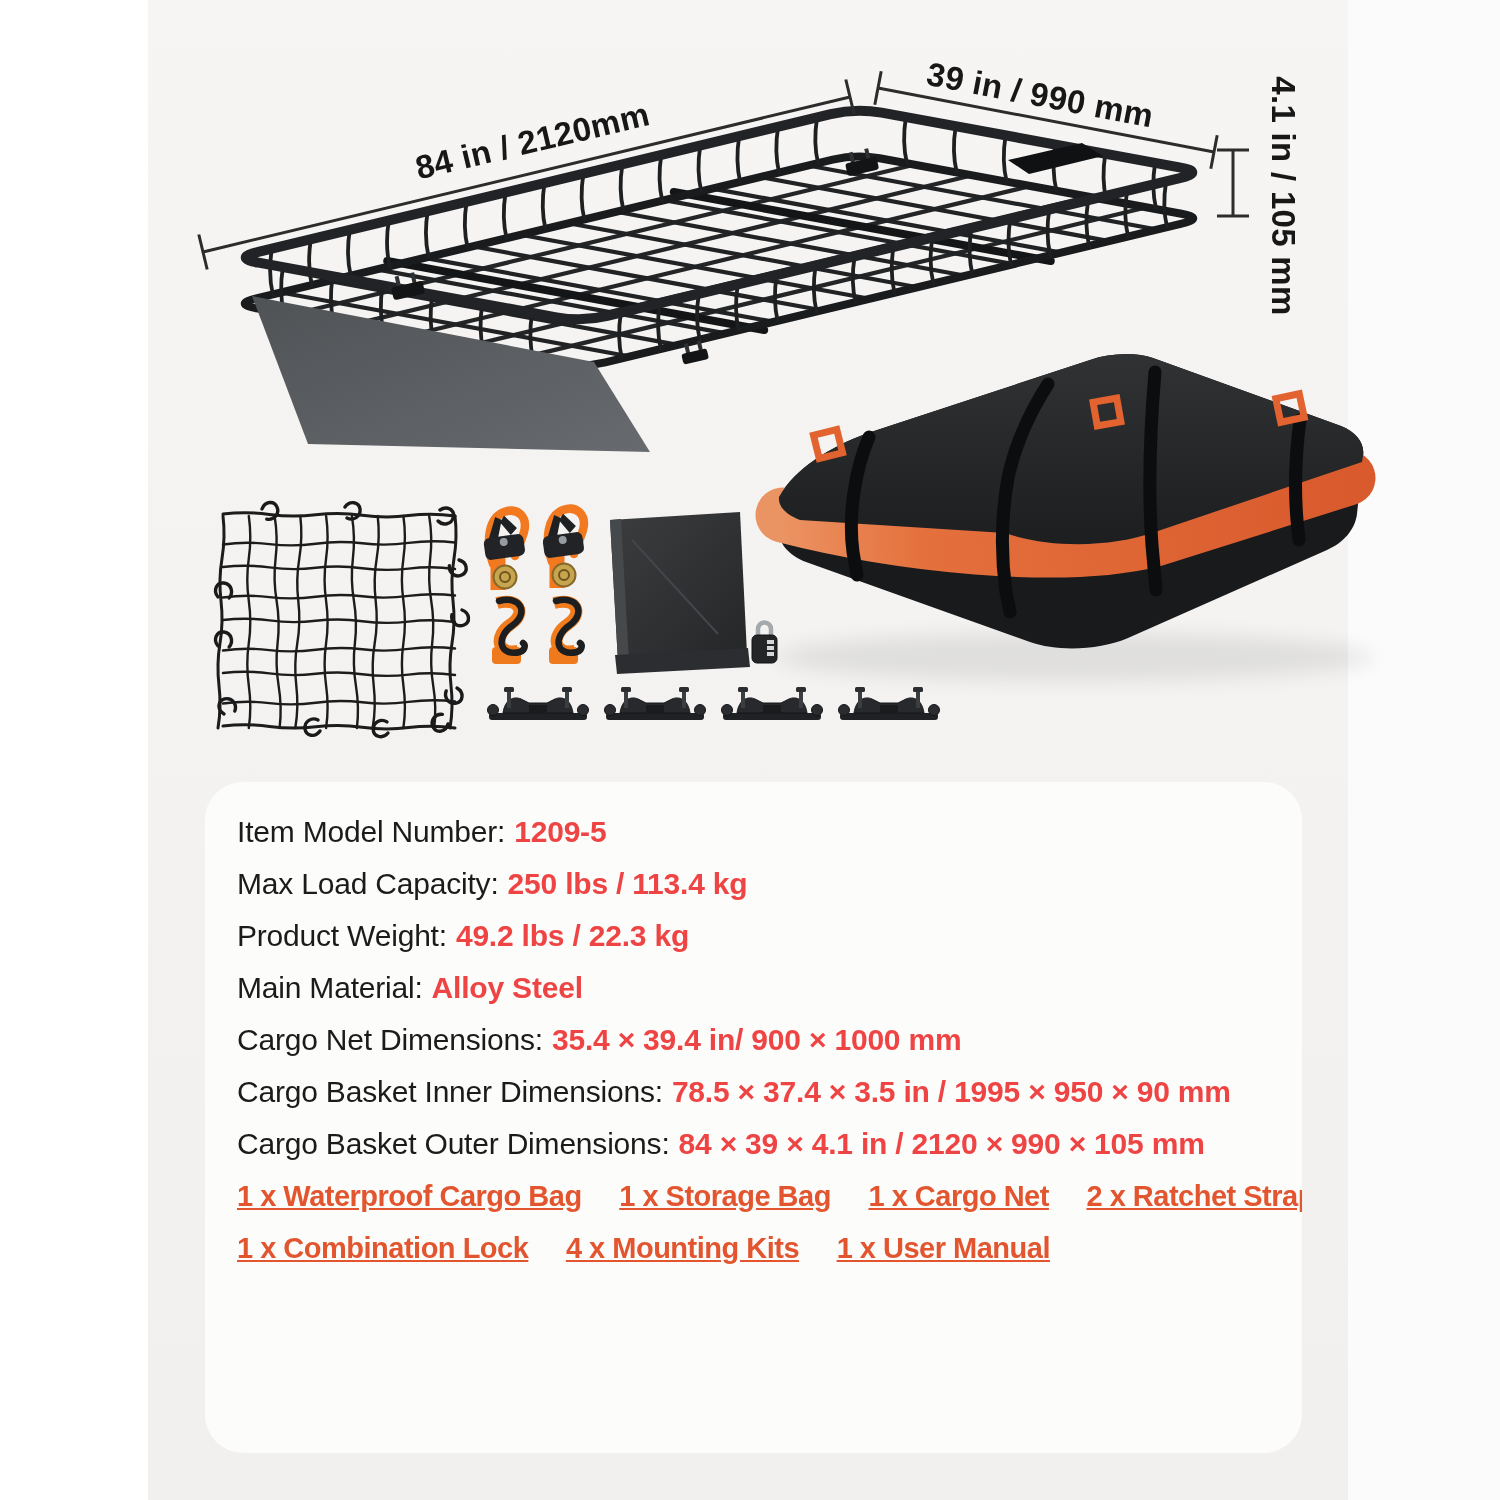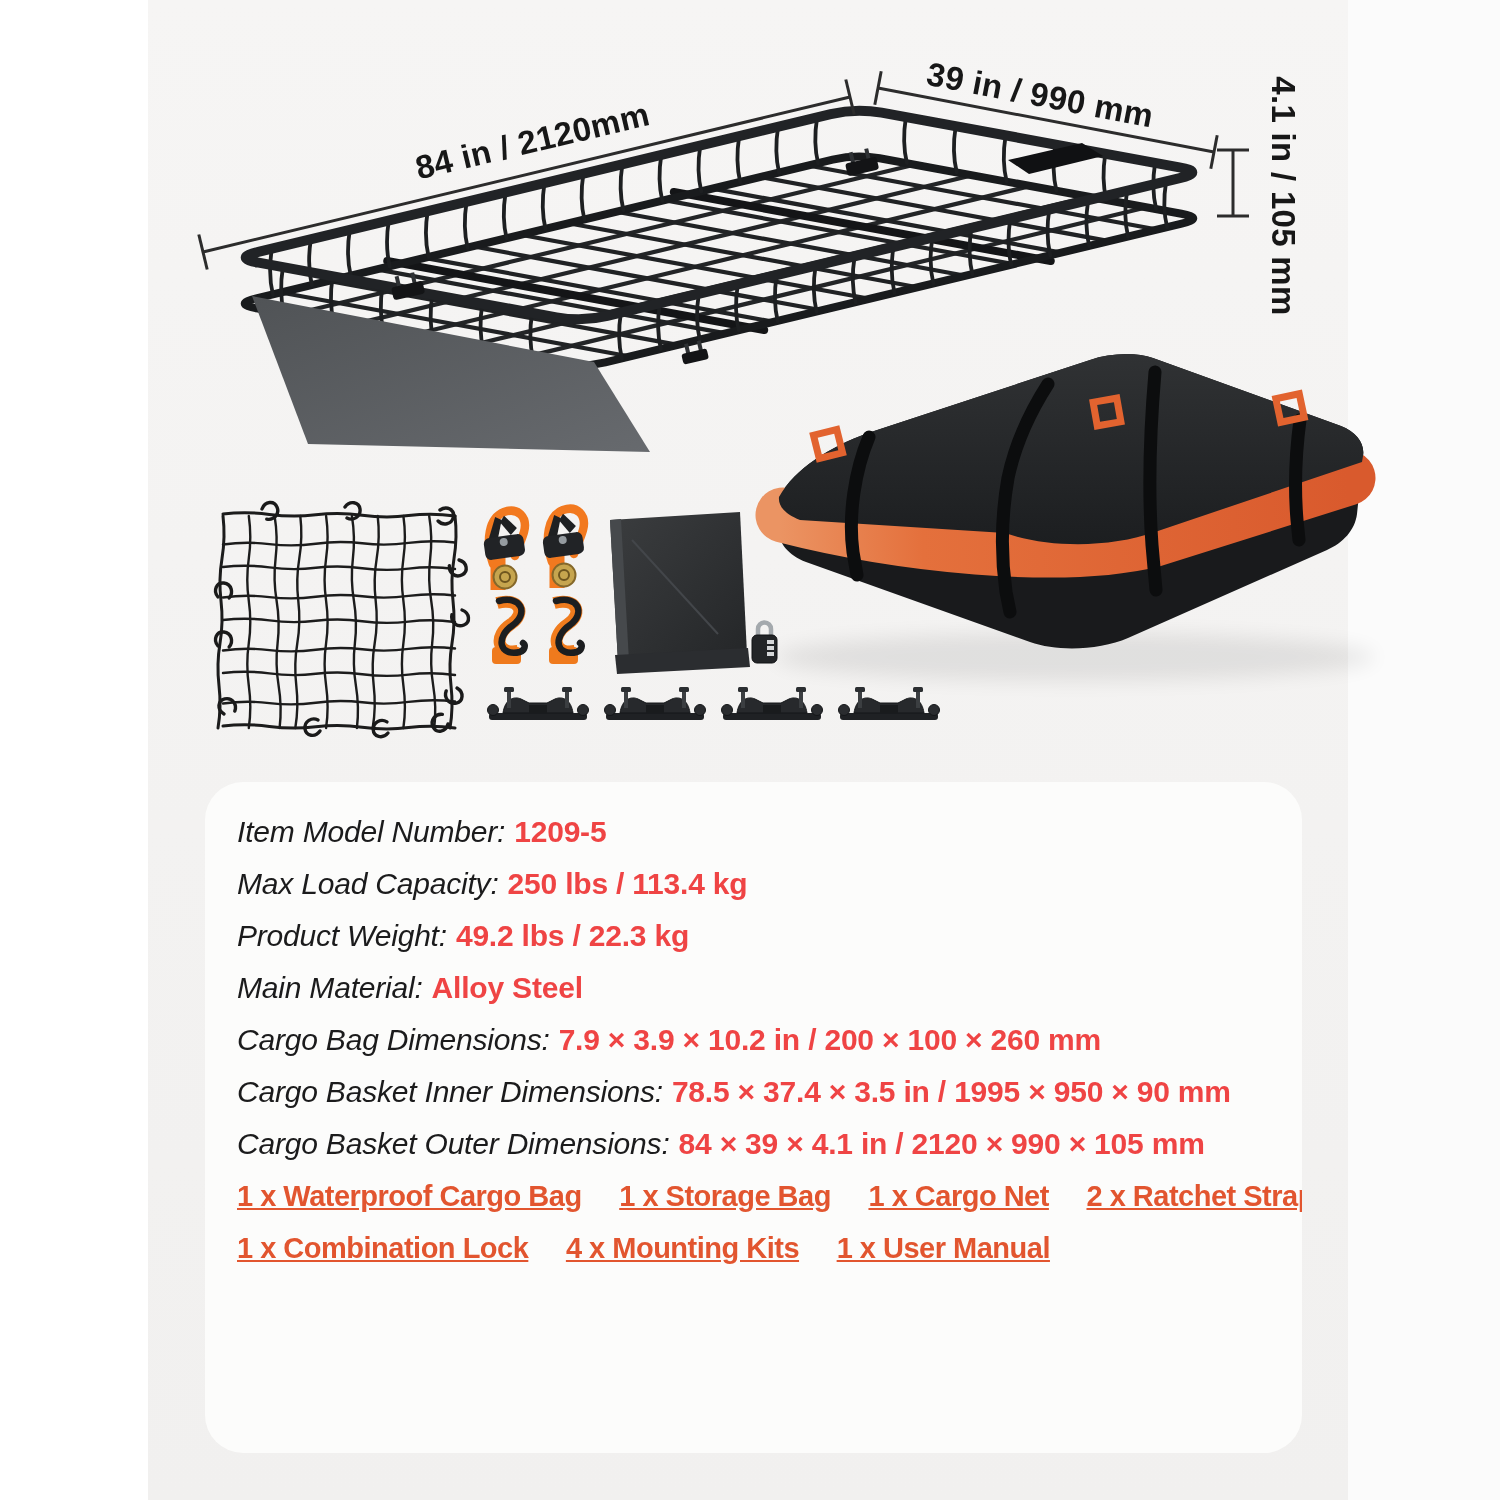--- a/index.html
+++ b/index.html
@@ -19,21 +19,21 @@
   #scene{position:absolute;left:0;top:0;}
   .spec-panel{
     position:absolute;left:205px;top:782px;width:1097px;height:671px;
     background:#fcfcfb;border-radius:38px;box-sizing:border-box;
     padding:24px 30px 0 32px;overflow:hidden;
   }
   .spec-row{
     font-size:30px;line-height:52px;color:#1b1b1c;white-space:nowrap;
     letter-spacing:-0.2px;
   }
-  .spec-label{font-weight:400;font-style:italic;}
+  .spec-label{font-weight:400;}
   .spec-value{font-weight:700;color:#ef4444;margin-left:9px;}
   .acc-heading{font-size:30px;line-height:52px;color:#1b1b1c;font-weight:400;}
   .acc-row{
     font-size:29px;line-height:52px;font-weight:700;color:#e2552f;
     white-space:nowrap;letter-spacing:-0.5px;
   }
   .acc-row span{margin-right:30px;text-decoration:underline;}
   .acc-row span:last-child{margin-right:0;}
   text.dim-label{
     font-family:"Liberation Sans", sans-serif;
@@ -299,21 +299,21 @@
   <div class="spec-row">
     <span class="spec-label">Max Load Capacity:</span><span class="spec-value">250 lbs / 113.4 kg</span>
   </div>
   <div class="spec-row">
     <span class="spec-label">Product Weight:</span><span class="spec-value">49.2 lbs / 22.3 kg</span>
   </div>
   <div class="spec-row">
     <span class="spec-label">Main Material:</span><span class="spec-value">Alloy Steel</span>
   </div>
   <div class="spec-row">
-    <span class="spec-label">Cargo Bag Dimensions:</span><span class="spec-value">7.9 × 3.9 × 10.2 in / 200 × 100 × 260 mm</span>
+    <span class="spec-label">Cargo Net Dimensions:</span><span class="spec-value">35.4 × 39.4 in/ 900 × 1000 mm</span>
   </div>
   <div class="spec-row">
     <span class="spec-label">Cargo Basket Inner Dimensions:</span><span class="spec-value">78.5 × 37.4 × 3.5 in / 1995 × 950 × 90 mm</span>
   </div>
   <div class="spec-row">
     <span class="spec-label">Cargo Basket Outer Dimensions:</span><span class="spec-value">84 × 39 × 4.1 in / 2120 × 990 × 105 mm</span>
   </div>
   <div class="acc-row">
     <span>1 x Waterproof Cargo Bag</span>
     <span>1 x Storage Bag</span>

